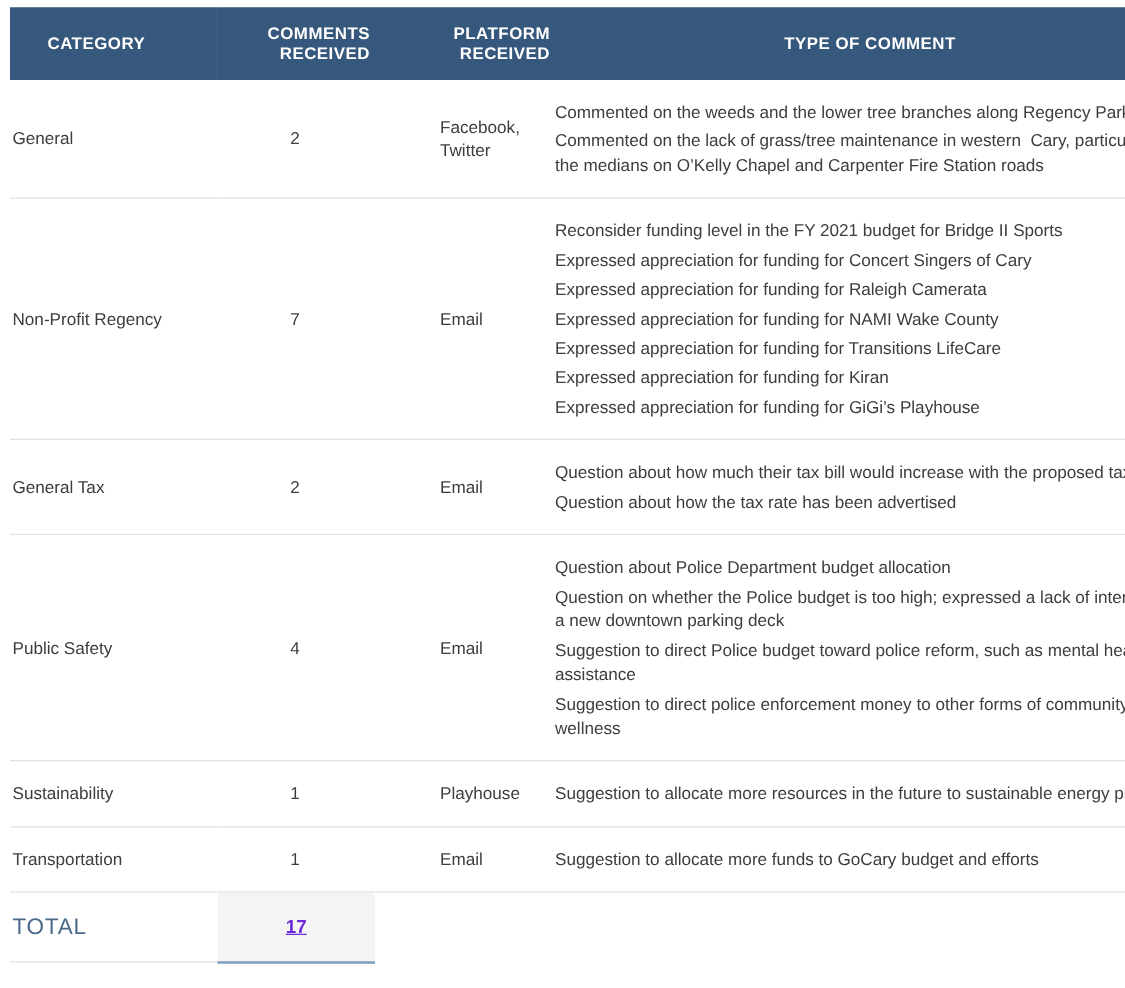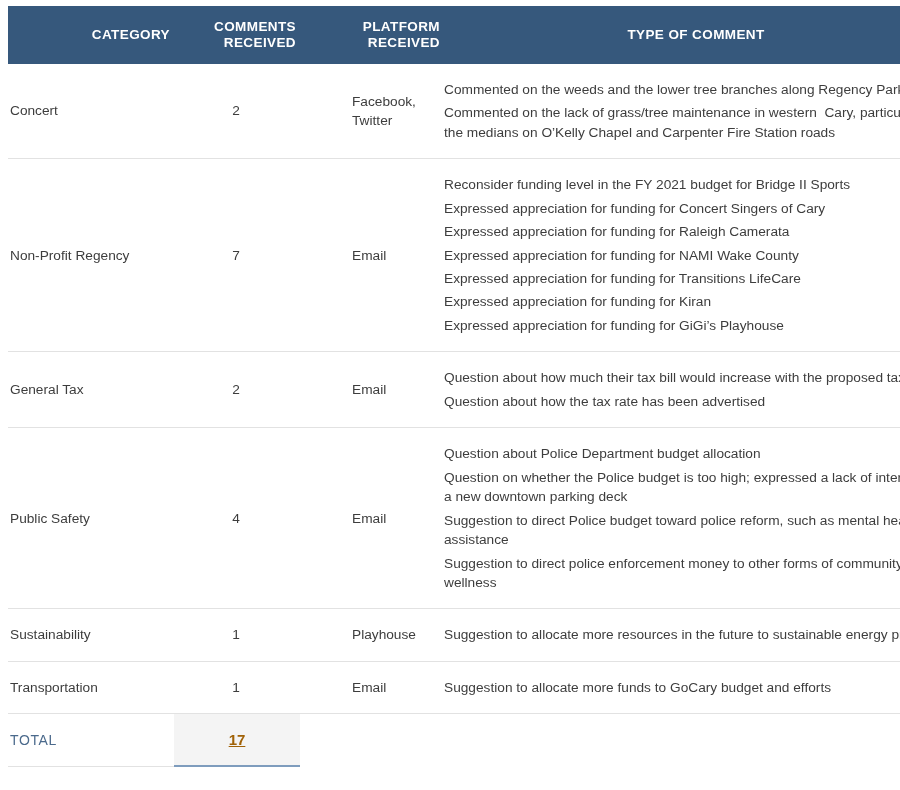--- a/index.html
+++ b/index.html
@@ -39,21 +39,21 @@
     font-size: 13.5px;
     font-weight: bold;
     letter-spacing: 0.4px;
     text-transform: uppercase;
     padding: 13px 4px 13px 4px;
     vertical-align: middle;
     line-height: 1.18;
     font-stretch: condensed;
     border: none;
   }
-  th.col-category   { width: 132px; text-align: right; padding-left: 30px; }
+  th.col-category   { width: 132px; text-align: left; padding-left: 30px; }
   th.col-count      { width: 118px; text-align: right; }
   th.col-platform   { width: 136px; text-align: right; }
   th.col-type       { width: 496px; text-align: center; }
 
   
   tbody td {
     font-size: 13.7px;
     color: #3d3d3d;
     vertical-align: middle;
     padding: 16px 2px 16px 0;
@@ -75,30 +75,30 @@
   td.cell-type .comment-line:last-child { margin-bottom: 0; }
 
   
   tfoot td {
     border-bottom: none;
     padding: 0;
     vertical-align: middle;
   }
   tfoot td.total-label {
     color: #4b6a8c;
-    font-size: 14px;
+    font-size: 18px;
     letter-spacing: 0.6px;
     padding: 17px 0 17px 2px;
     border-bottom: 1px solid #e2e2e2;
     text-transform: uppercase;
   }
   tfoot td.total-value {
     text-align: center;
     background: #f4f4f4;
-    color: #a16207;
+    color: #6d28d9;
     font-size: 15px;
     font-weight: bold;
     padding: 17px 0 17px 0;
     border-bottom: 2px solid #7e9cbd;
     text-decoration: underline;
   }
   tfoot td.total-blank {
     border-bottom: none;
     background: transparent;
   }
@@ -121,21 +121,21 @@
         </th>
         <th class="col-platform">
           <span>PLATFORM</span><br>
           <span>RECEIVED</span>
         </th>
         <th class="col-type">TYPE OF COMMENT</th>
       </tr>
     </thead>
     <tbody id="table-body">
         <tr>
-          <td class="cell-category">Concert</td>
+          <td class="cell-category">General</td>
           <td class="cell-count">2</td>
           <td class="cell-platform">Facebook, Twitter</td>
           <td class="cell-type">
             <span class="comment-line">Commented on the weeds and the lower tree branches along Regency Parkway</span>
             <span class="comment-line">Commented on the lack of grass/tree maintenance in western  Cary, particularly the medians on O’Kelly Chapel and Carpenter Fire Station roads</span>
           </td>
         </tr>
         <tr>
           <td class="cell-category">Non-Profit Regency</td>
           <td class="cell-count">7</td>

